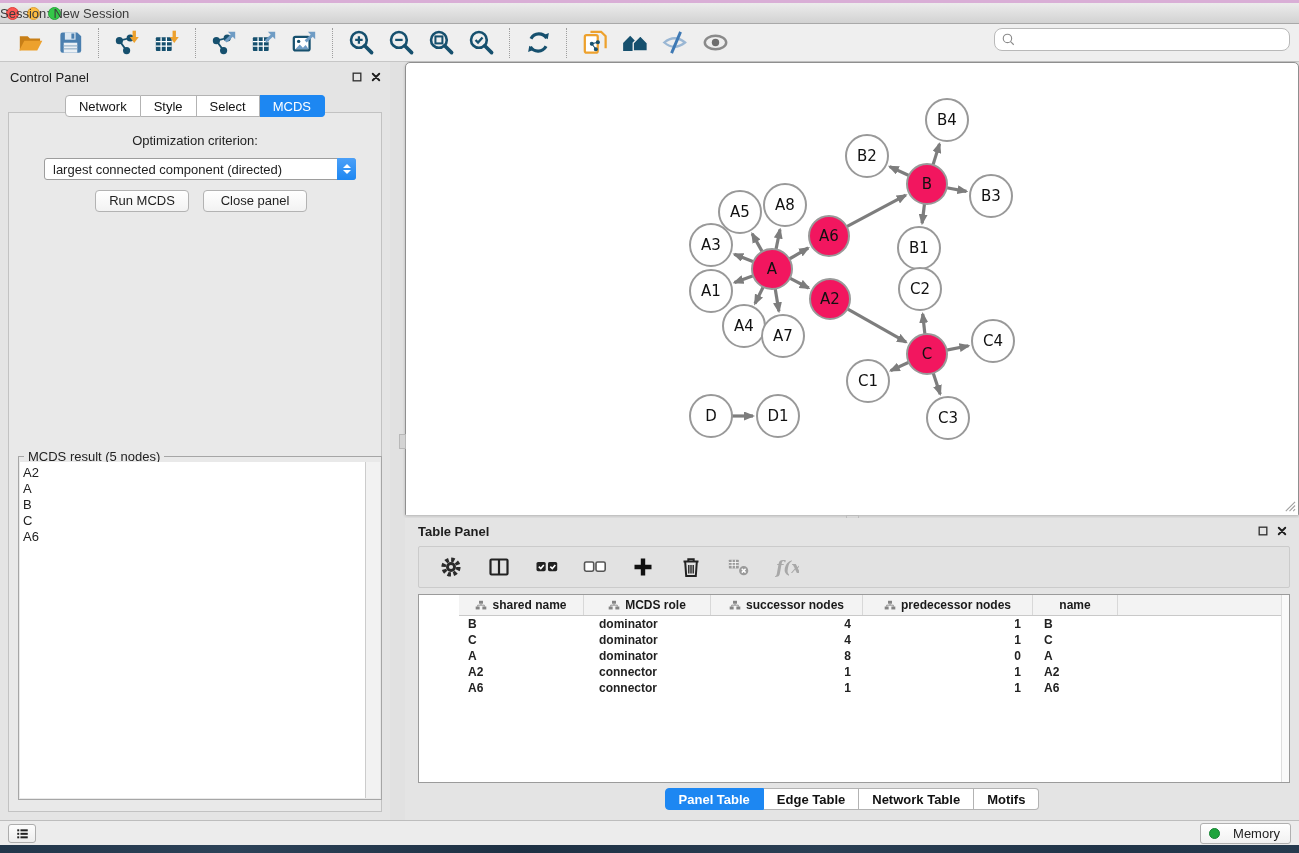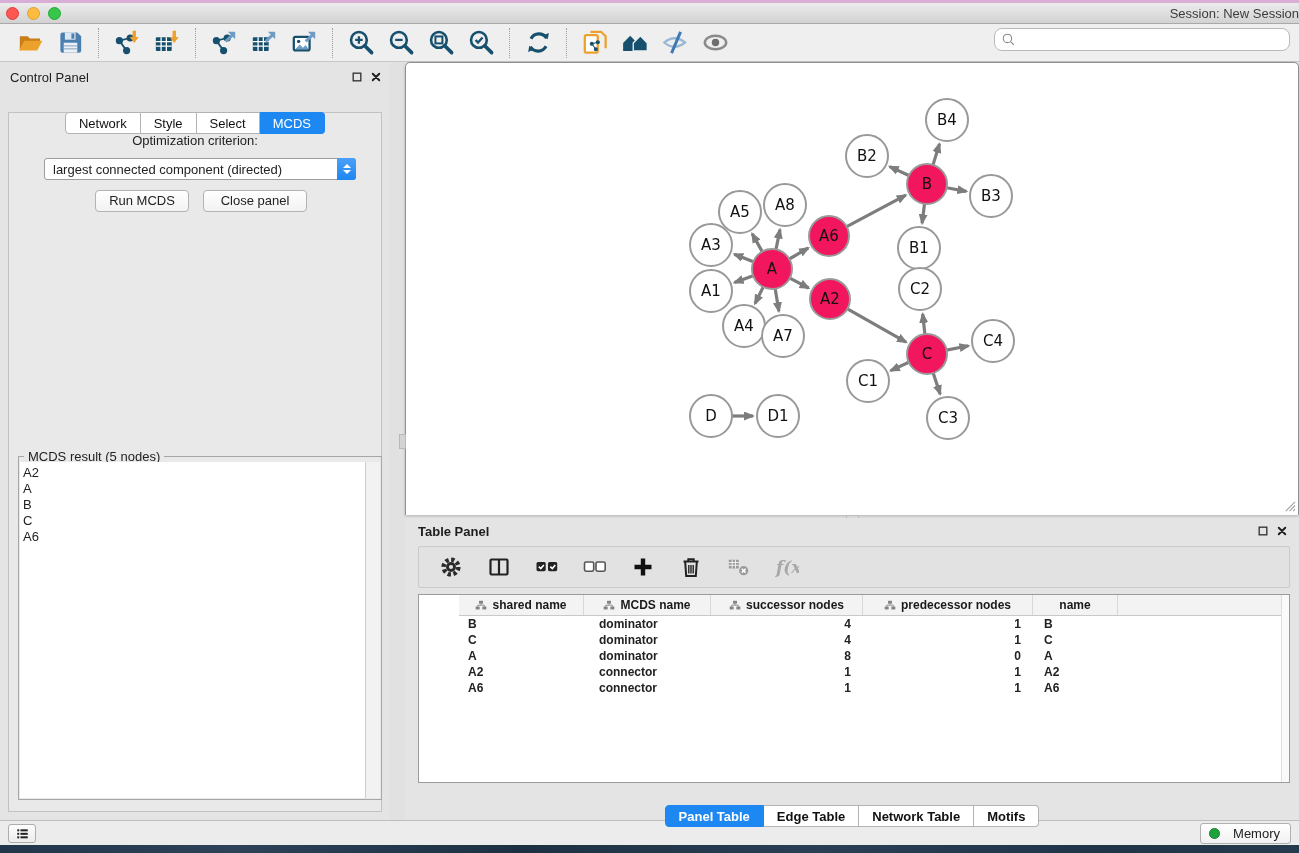--- a/index.html
+++ b/index.html
@@ -9,21 +9,21 @@
   #app { position:absolute; inset:0; }
 
   
   .desktop-top { position:absolute; left:0; top:0; width:1299px; height:3px; background:#d9aed6; }
   .desktop-bottom { position:absolute; left:0; top:845px; width:1299px; height:8px;
     background:linear-gradient(90deg,#22364a,#2c4258 18%,#1d3043 40%,#2a3f54 63%,#203448 85%,#263a4e); }
 
   
   .titlebar { position:absolute; left:0; top:3px; width:1299px; height:21px;
     background:linear-gradient(#ececec,#d2d2d2); border-bottom:1px solid #a9a9a9; }
-  .titlebar .title { position:absolute; left:0; right:0; top:3px; text-align:right; color:#3c3c3c; }
+  .titlebar .title { position:absolute; left:0; right:0; top:3px; text-align:left; color:#3c3c3c; }
   .lights { position:absolute; left:6px; top:4px; display:flex; gap:8px; }
   .light { width:13px; height:13px; border-radius:50%; }
   .light.red{ background:#fc5753; border:1px solid #df3e39;}
   .light.yellow{ background:#fdbc40; border:1px solid #de9f34;}
   .light.green{ background:#34c748; border:1px solid #27a53a;}
 
   
   .toolbar { position:absolute; left:0; top:24px; width:1299px; height:38px; background:#efefef;
     border-bottom:1px solid #c6c6c6; display:flex; align-items:center; padding-left:10px; }
   .tb-icon { width:32px; height:32px; display:flex; align-items:center; justify-content:center; margin:0 4px; }
@@ -35,21 +35,21 @@
   .searchbox input { border:none; outline:none; flex:1; height:18px; font-size:12px; background:transparent; }
 
   
   .main { position:absolute; left:0; top:62px; width:1299px; height:758px; background:#e1e1e1; }
 
   
   .control-panel { position:absolute; left:0; top:0; width:390px; height:758px; background:#e4e4e4; }
   .cp-header { position:absolute; left:10px; top:8px; color:#1d1d1d; }
   .panel-btns { position:absolute; right:8px; top:9px; display:flex; gap:7px; }
   .panel-btns svg { width:12px; height:12px; }
-  .tabsrow { position:absolute; left:0; right:0; display:flex; justify-content:center; z-index:3;margin-top:17px; }
+  .tabsrow { position:absolute; left:0; right:0; display:flex; justify-content:center; z-index:3; }
   .cp-tabs { top:33px; }
   .tab { height:22px; padding:0 13px; line-height:21px; background:#fff; border:1px solid #b3b3b3;
     border-left-width:0; color:#111; cursor:default; }
   .tab:first-child { border-left-width:1px; border-radius:4px 0 0 4px; }
   .tab:last-child { border-radius:0 4px 4px 0; }
   .tab.active { background:#1d87f2; border-color:#1d87f2; color:#fff; }
   .cp-inner { position:absolute; left:8px; top:50px; width:374px; height:700px; background:#e9e9e9;
     border:1px solid #c2c2c2; }
   .opt-label { position:absolute; left:0; right:0; top:20px; text-align:center; }
   .dropdown { position:absolute; left:35px; top:45px; width:312px; height:22px; background:#fff;
@@ -543,21 +543,21 @@
               </div>
               <div class="dt-h" style="width: 127px;">
                 <svg viewBox="0 0 14 12">
                   <g fill="#838383">
                     <rect x="4.7" y="0.5" width="4.6" height="3.4"></rect>
                     <rect x="0.8" y="7.2" width="4.6" height="3.4"></rect>
                     <rect x="8.6" y="7.2" width="4.6" height="3.4"></rect>
                   </g>
                   <path d="M7 3.9 v1.7 M3.1 7.2 V5.6 h7.8 v1.6" fill="none" stroke="#838383" stroke-width="1"></path>
                 </svg>
-                <span>MCDS name</span>
+                <span>MCDS role</span>
               </div>
               <div class="dt-h" style="width: 152px;">
                 <svg viewBox="0 0 14 12">
                   <g fill="#838383">
                     <rect x="4.7" y="0.5" width="4.6" height="3.4"></rect>
                     <rect x="0.8" y="7.2" width="4.6" height="3.4"></rect>
                     <rect x="8.6" y="7.2" width="4.6" height="3.4"></rect>
                   </g>
                   <path d="M7 3.9 v1.7 M3.1 7.2 V5.6 h7.8 v1.6" fill="none" stroke="#838383" stroke-width="1"></path>
                 </svg>

